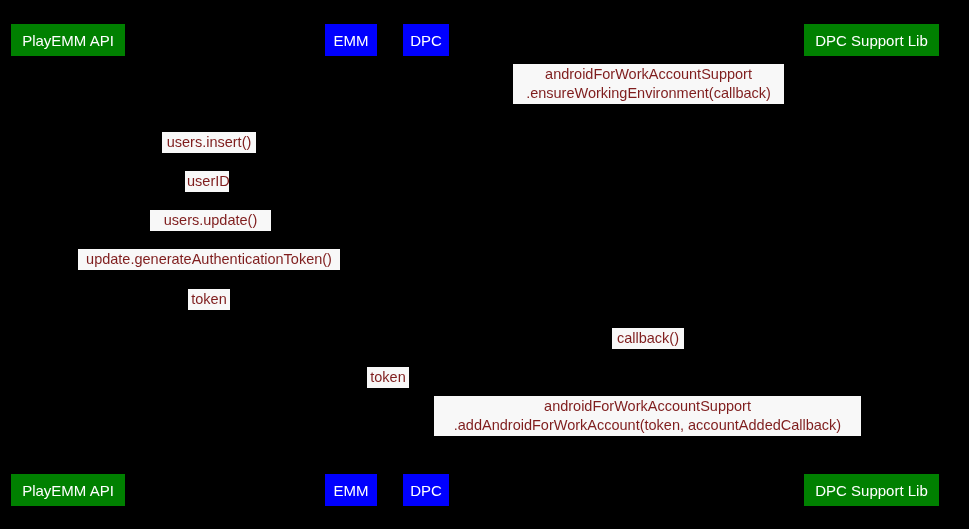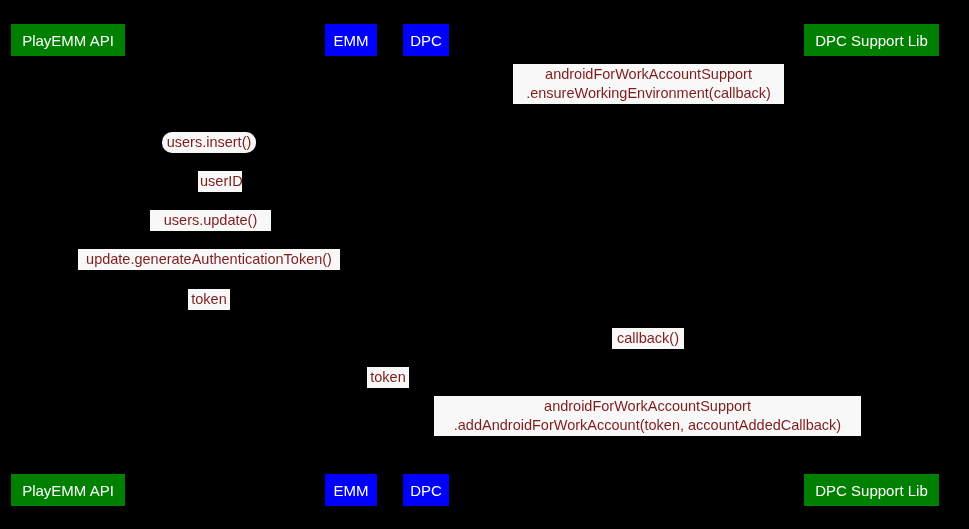--- a/index.html
+++ b/index.html
@@ -69,21 +69,21 @@
     <div class="lifeline-box blue" style="left: 403px; top: 474px; width: 44px; height: 32px; background: rgb(0, 0, 255); color: rgb(255, 255, 255);">
       <span>DPC</span>
     </div>
     <div class="lifeline-box green" style="left: 804px; top: 24px; width: 135px; height: 32px; background: rgb(0, 128, 0); color: rgb(255, 255, 255);">
       <span>DPC Support Lib</span>
     </div>
     <div class="lifeline-box green" style="left: 804px; top: 474px; width: 135px; height: 32px; background: rgb(0, 128, 0); color: rgb(255, 255, 255);">
       <span>DPC Support Lib</span>
     </div>
     <div class="msg-label" style="left: 513px; top: 64px; width: 271px; height: 40px;"><div>androidForWorkAccountSupport</div><div>.ensureWorkingEnvironment(callback)</div></div>
-    <div class="msg-label" style="left: 162px; top: 132px; width: 94px; height: 21px; border-radius: 10px;"><div>users.insert()</div></div>
-    <div class="msg-label" style="left: 198px; top: 171px; width: 44px; height: 21px;"><div>userID</div></div>
+    <div class="msg-label" style="left: 162px; top: 132px; width: 94px; height: 21px;"><div>users.insert()</div></div>
+    <div class="msg-label" style="left: 185px; top: 171px; width: 44px; height: 21px;"><div>userID</div></div>
     <div class="msg-label" style="left: 150px; top: 210px; width: 121px; height: 21px;"><div>users.update()</div></div>
     <div class="msg-label" style="left: 78px; top: 249px; width: 262px; height: 21px;"><div>update.generateAuthenticationToken()</div></div>
     <div class="msg-label" style="left: 188px; top: 289px; width: 42px; height: 21px;"><div>token</div></div>
     <div class="msg-label" style="left: 612px; top: 328px; width: 72px; height: 21px;"><div>callback()</div></div>
     <div class="msg-label" style="left: 367px; top: 367px; width: 42px; height: 21px;"><div>token</div></div>
     <div class="msg-label" style="left: 434px; top: 396px; width: 427px; height: 40px;"><div>androidForWorkAccountSupport</div><div>.addAndroidForWorkAccount(token, accountAddedCallback)</div></div>
   </div>
 
 </body></html>

